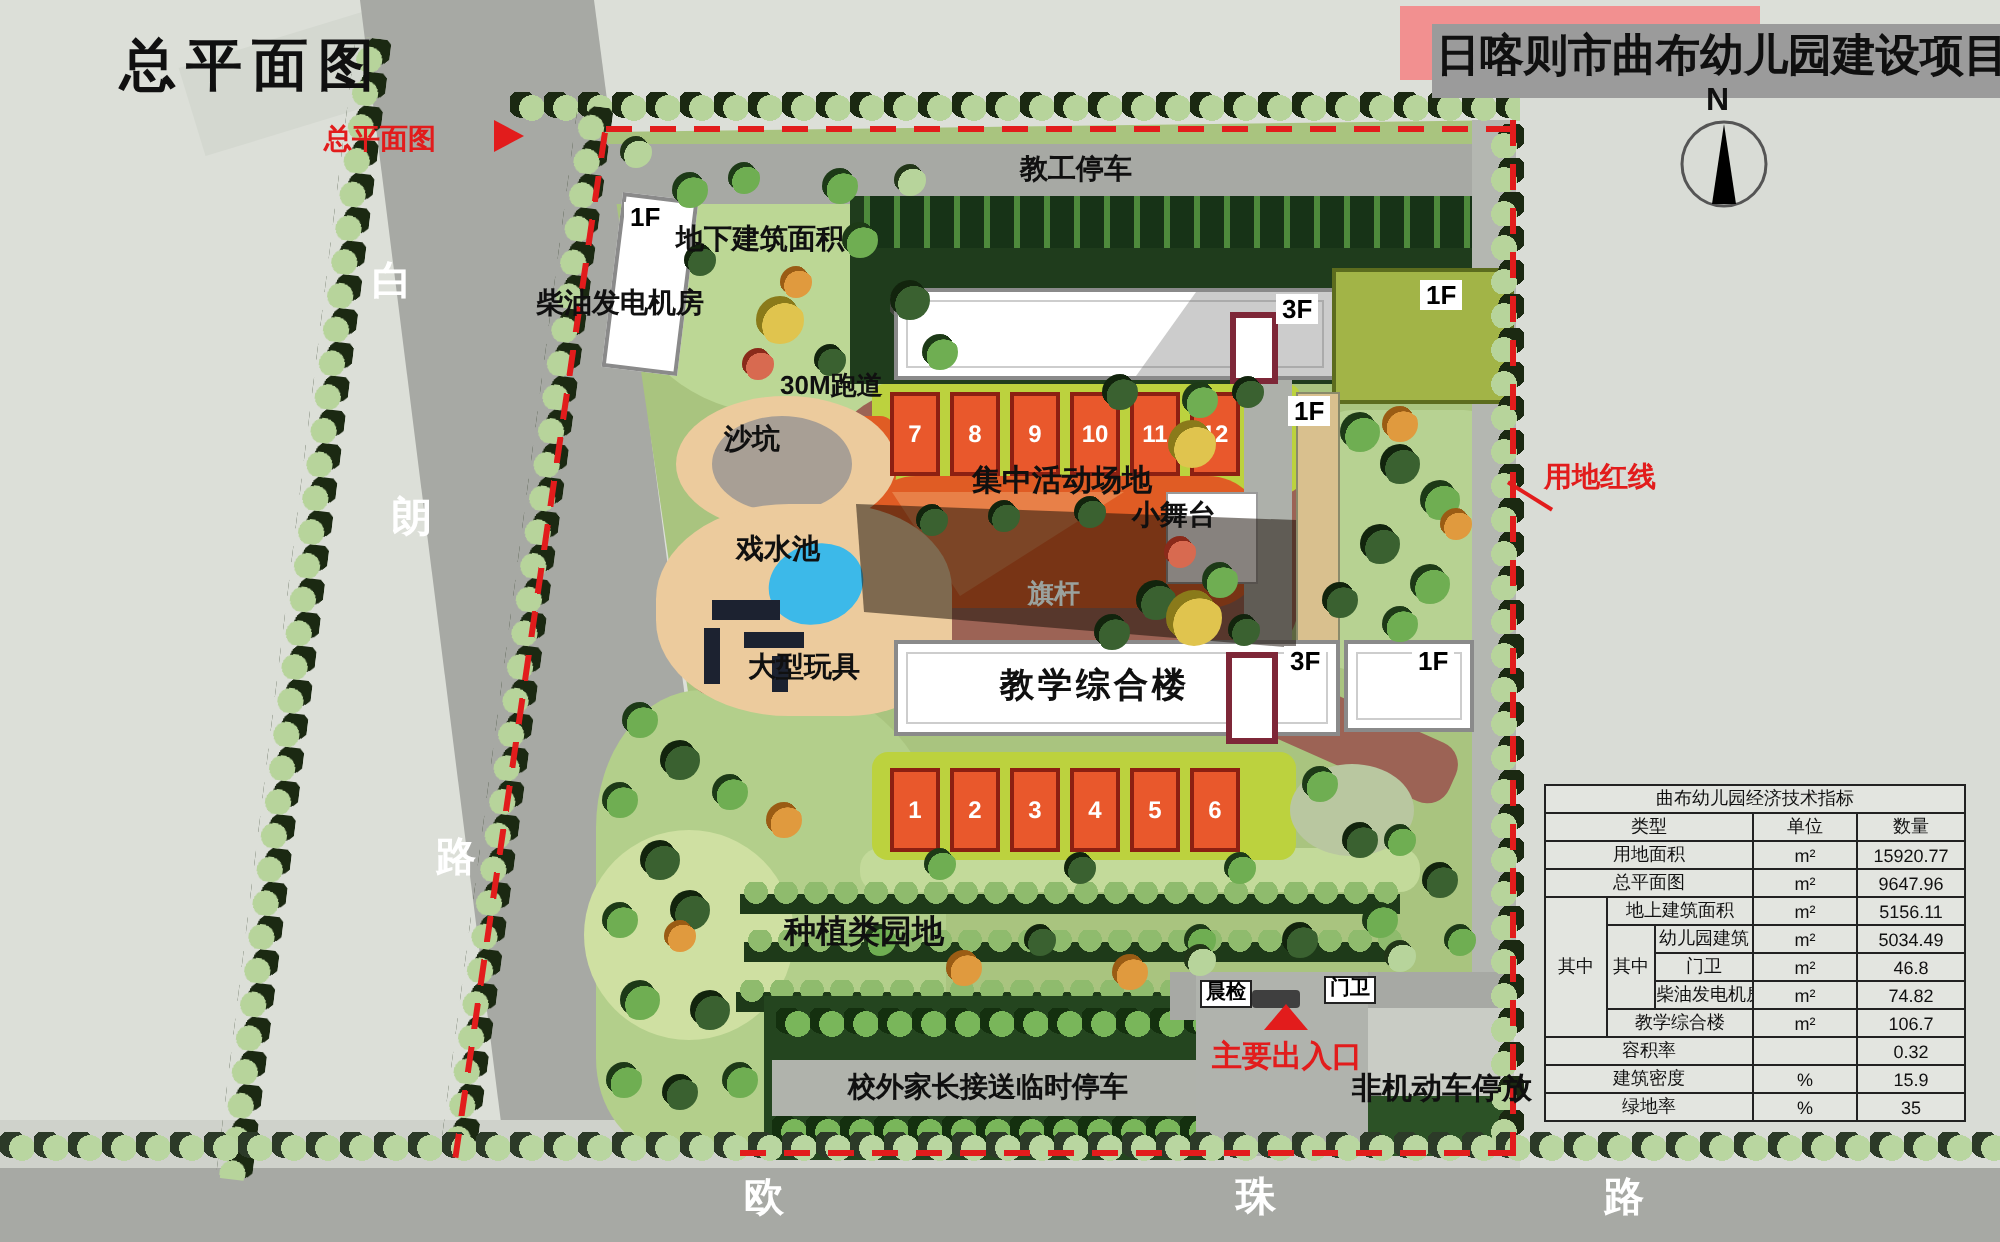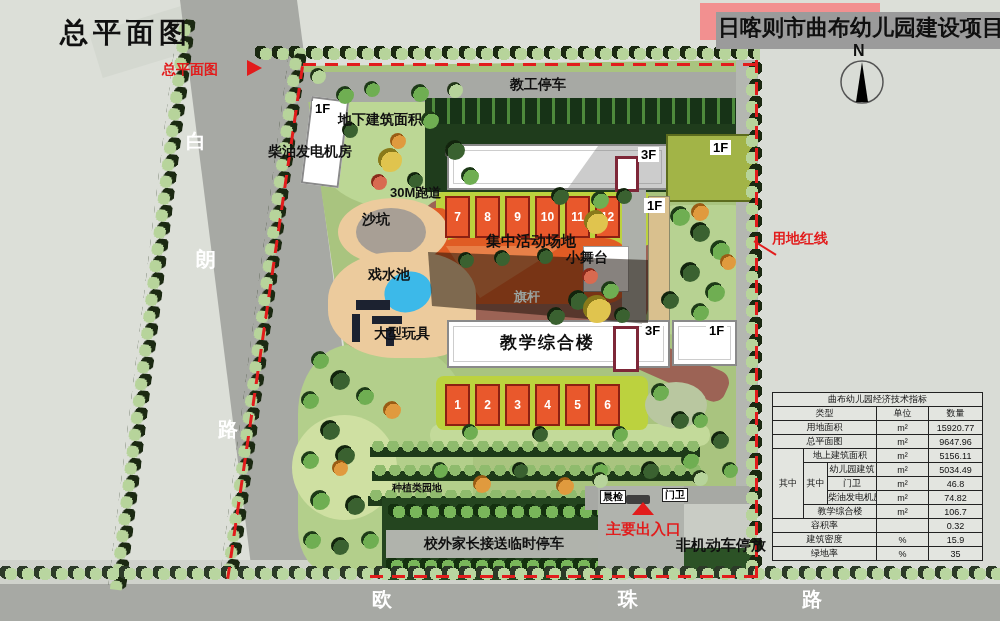--- a/index.html
+++ b/index.html
@@ -233,21 +233,21 @@
 <div class="lab" style="left:338px;top:112px;font-size:14px;">地下建筑面积</div>
 <div class="lab" style="left:268px;top:144px;font-size:14px;">柴油发电机房</div>
 <div class="lab" style="left:390px;top:186px;font-size:13px;">30M跑道</div>
 <div class="lab" style="left:362px;top:212px;font-size:14px;">沙坑</div>
 <div class="lab" style="left:368px;top:267px;font-size:14px;">戏水池</div>
 <div class="lab" style="left:486px;top:233px;font-size:15px;">集中活动场地</div>
 <div class="lab" style="left:566px;top:250px;font-size:14px;">小舞台</div>
 <div class="lab" style="left:514px;top:290px;font-size:13px;color:#9aa29e;">旗杆</div>
 <div class="lab" style="left:374px;top:326px;font-size:14px;">大型玩具</div>
 <div class="lab" style="left:500px;top:334px;font-size:17px;letter-spacing:2px;">教学综合楼</div>
-<div class="lab" style="left:392px;top:458px;font-size:10px;margin-top:24px;">种植类园地</div>
+<div class="lab" style="left:392px;top:458px;font-size:16px;">种植类园地</div>
 <div class="lab" style="left:424px;top:536px;font-size:14px;">校外家长接送临时停车</div>
 <div class="lab" style="left:676px;top:537px;font-size:15px;">非机动车停放</div>
 <div class="lab red" style="left:606px;top:521px;font-size:15px;">主要出入口</div>
 <div class="tri-up" style="left:632px;top:502px;"></div>
 <div class="lab red" style="left:772px;top:231px;font-size:14px;">用地红线</div>
 
 <div class="wbox" style="left:600px;top:490px;">晨检</div>
 <div class="wbox" style="left:662px;top:488px;">门卫</div>
 
 <div class="ftag" style="left:312px;top:101px;">1F</div>

